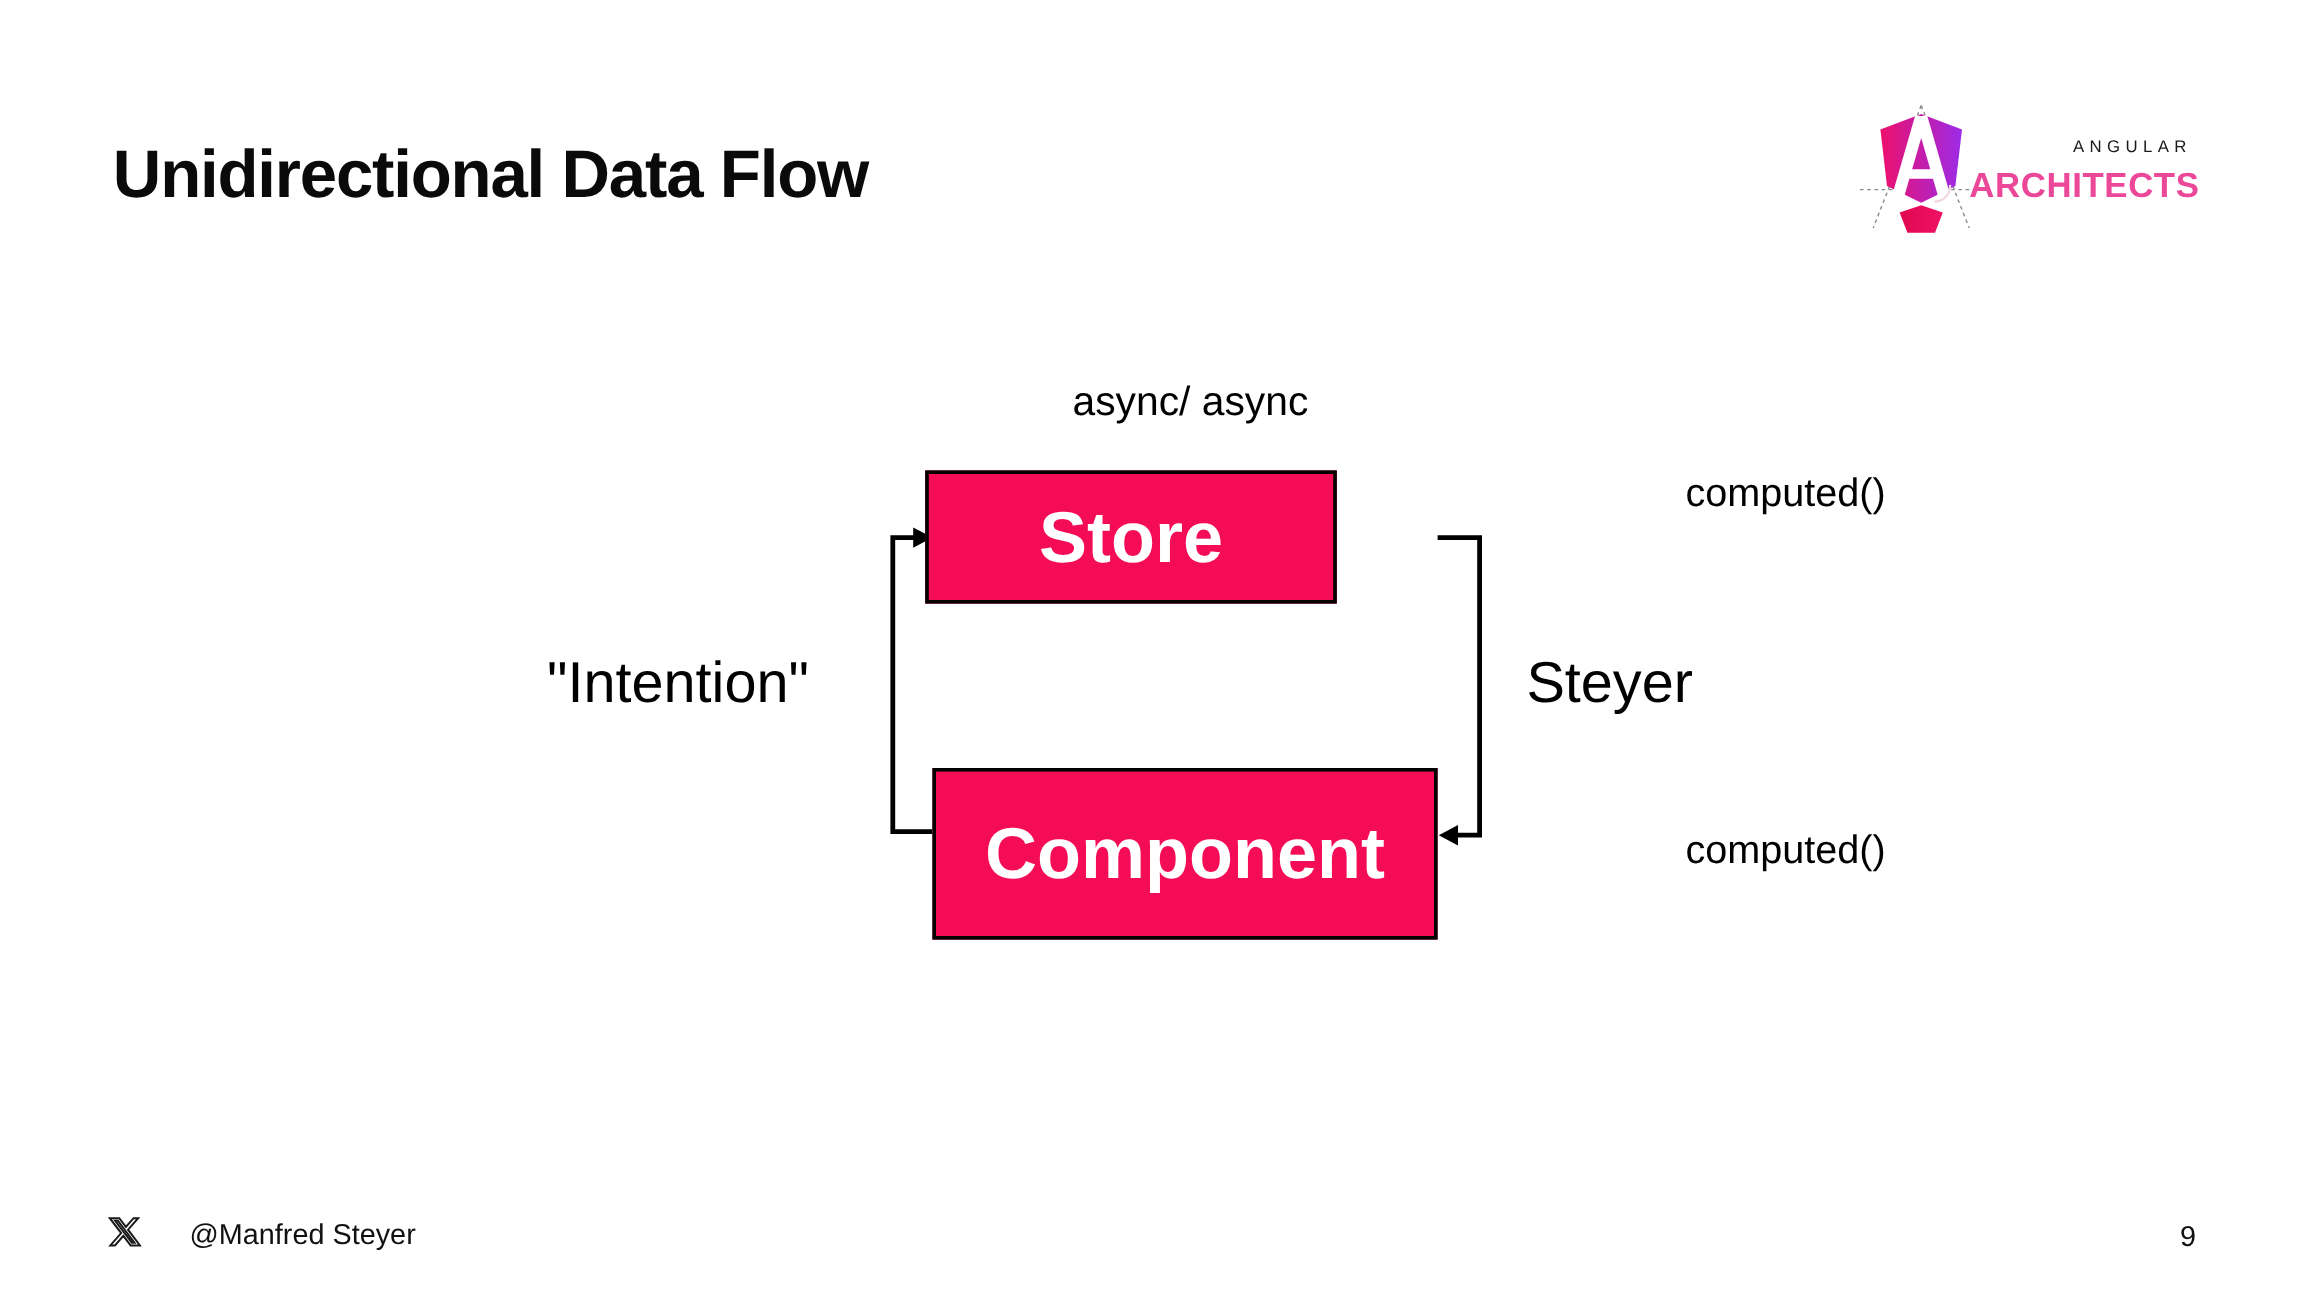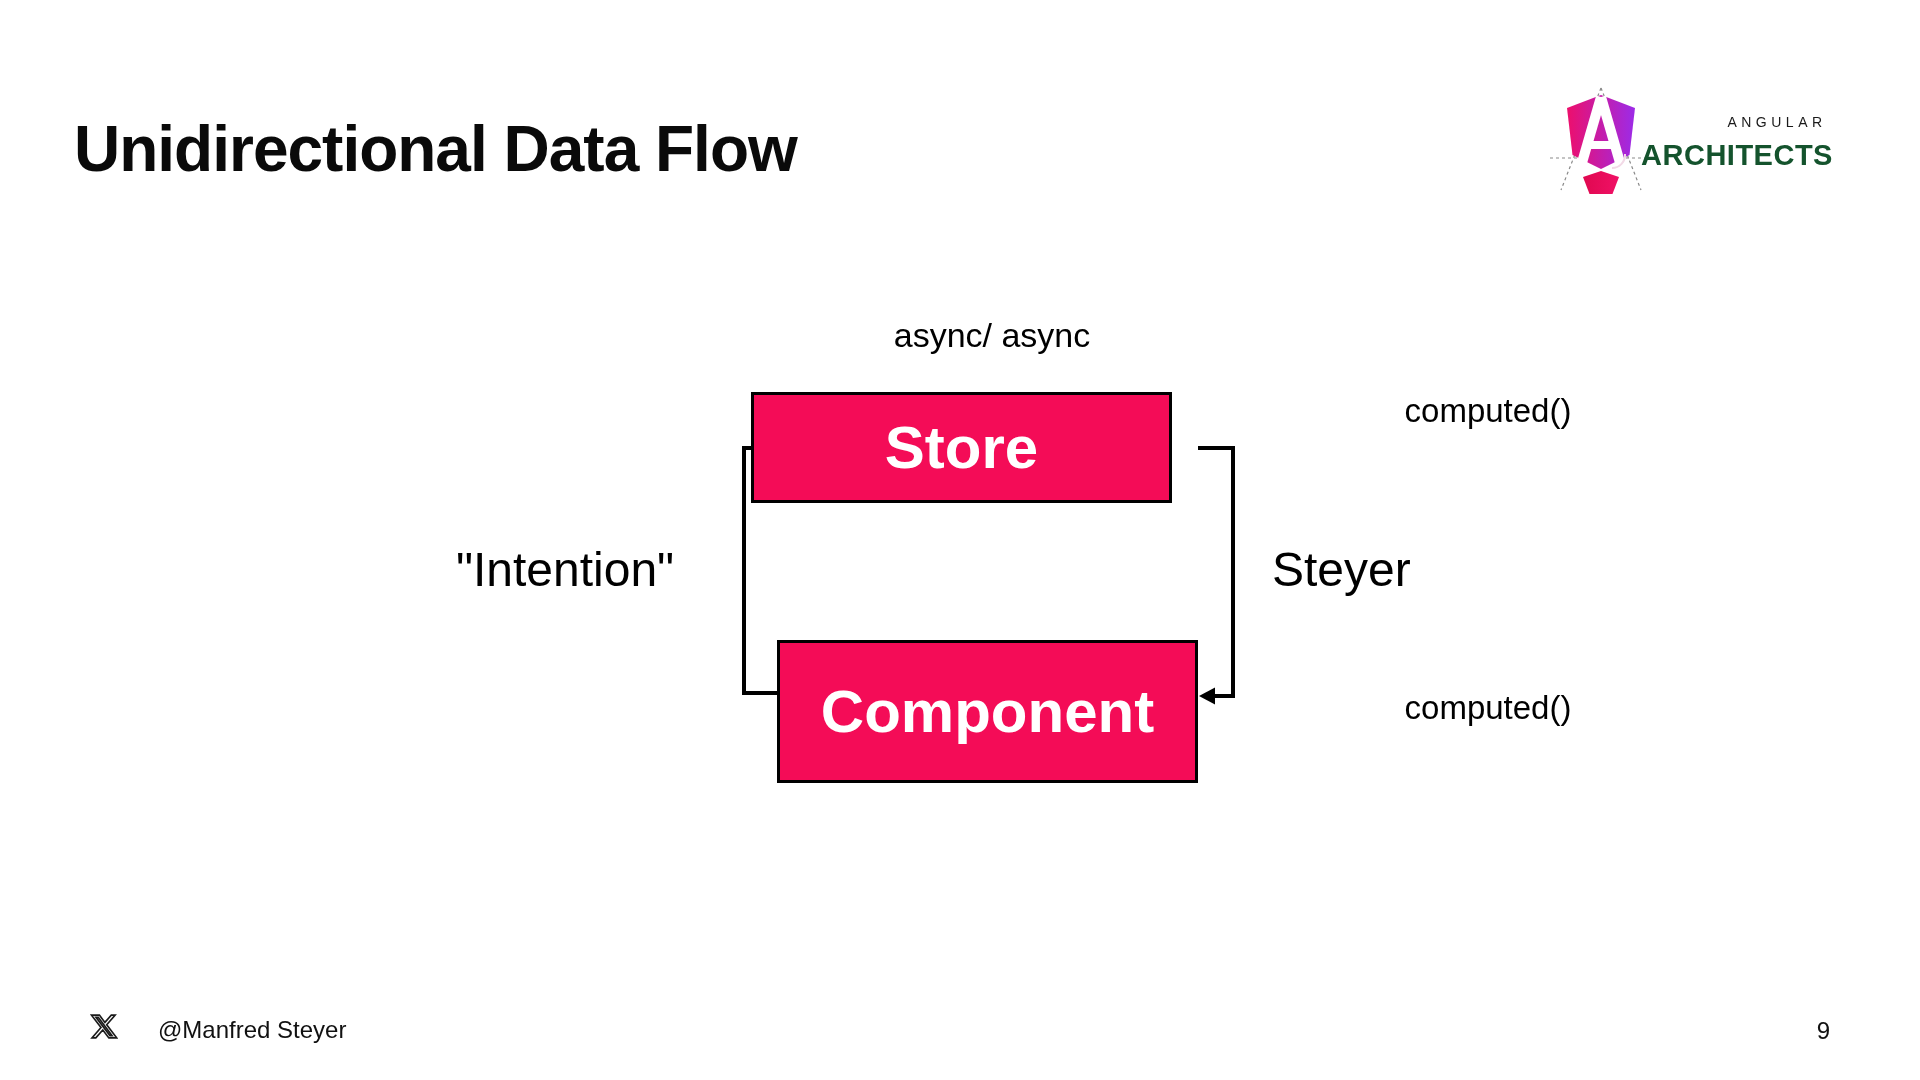--- a/index.html
+++ b/index.html
@@ -3,41 +3,41 @@
 <meta charset="utf-8">
 <style>
   html,body{margin:0;padding:0;background:#fff;}
   .slide{
     position:relative;width:1920px;height:1080px;background:#ffffff;overflow:hidden;
     font-family:"Liberation Sans","DejaVu Sans",sans-serif;color:#000;
   }
   .abs{position:absolute;}
   
   .title{
-    left:74px;top:116px;font-size:64px;font-weight:700;letter-spacing:-1px;
+    left:94px;top:116px;font-size:56px;font-weight:700;letter-spacing:-1px;
     line-height:1.05;color:#0a0a0a;white-space:nowrap;
   }
   
   .logo-shield{left:1548px;top:84px;width:108px;height:116px;}
   .brand-top{
     left:1741px;top:114px;transform:translateX(-50%);
     font-size:14px;font-weight:500;letter-spacing:4.5px;color:#1a1a1a;line-height:16px;white-space:nowrap;margin-left:36px;
   }
   .brand-bottom{
     left:1737px;top:140px;transform:translateX(-50%);
-    font-size:29px;font-weight:700;letter-spacing:0.5px;color:#14532d;line-height:30px;white-space:nowrap;
+    font-size:29px;font-weight:700;letter-spacing:0.5px;color:#ec4899;line-height:30px;white-space:nowrap;
   }
   
   .connectors{left:0;top:0;width:1920px;height:1080px;z-index:1;pointer-events:none;}
   .node{
     z-index:2;display:flex;align-items:center;justify-content:center;
     background:#F40C57;border:3px solid #000;box-sizing:border-box;
     color:#fff;font-weight:700;font-size:60px;white-space:nowrap;
   }
-  .store-box{left:751px;top:392px;width:421px;height:111px;}
+  .store-box{left:771px;top:392px;width:343px;height:111px;}
   .component-box{left:777px;top:640px;width:421px;height:143px;}
   .dlabel{color:#000;white-space:nowrap;z-index:3;}
   .sync-label{left:992px;top:314px;transform:translateX(-50%);font-size:34px;line-height:42px;}
   .intention-label{left:565px;top:540px;transform:translateX(-50%);font-size:48px;line-height:60px;}
   .signal-label{left:1272px;top:540px;font-size:48px;line-height:60px;}
   .computed-top{left:1488px;top:391px;transform:translateX(-50%);font-size:33px;line-height:40px;}
   .computed-bottom{left:1488px;top:688px;transform:translateX(-50%);font-size:33px;line-height:40px;}
   
   .x-icon{left:90px;top:1012px;width:28px;height:29px;}
   .handle{left:126px;top:1016px;font-size:24px;line-height:28px;color:#111;white-space:nowrap;margin-left:32px;}

